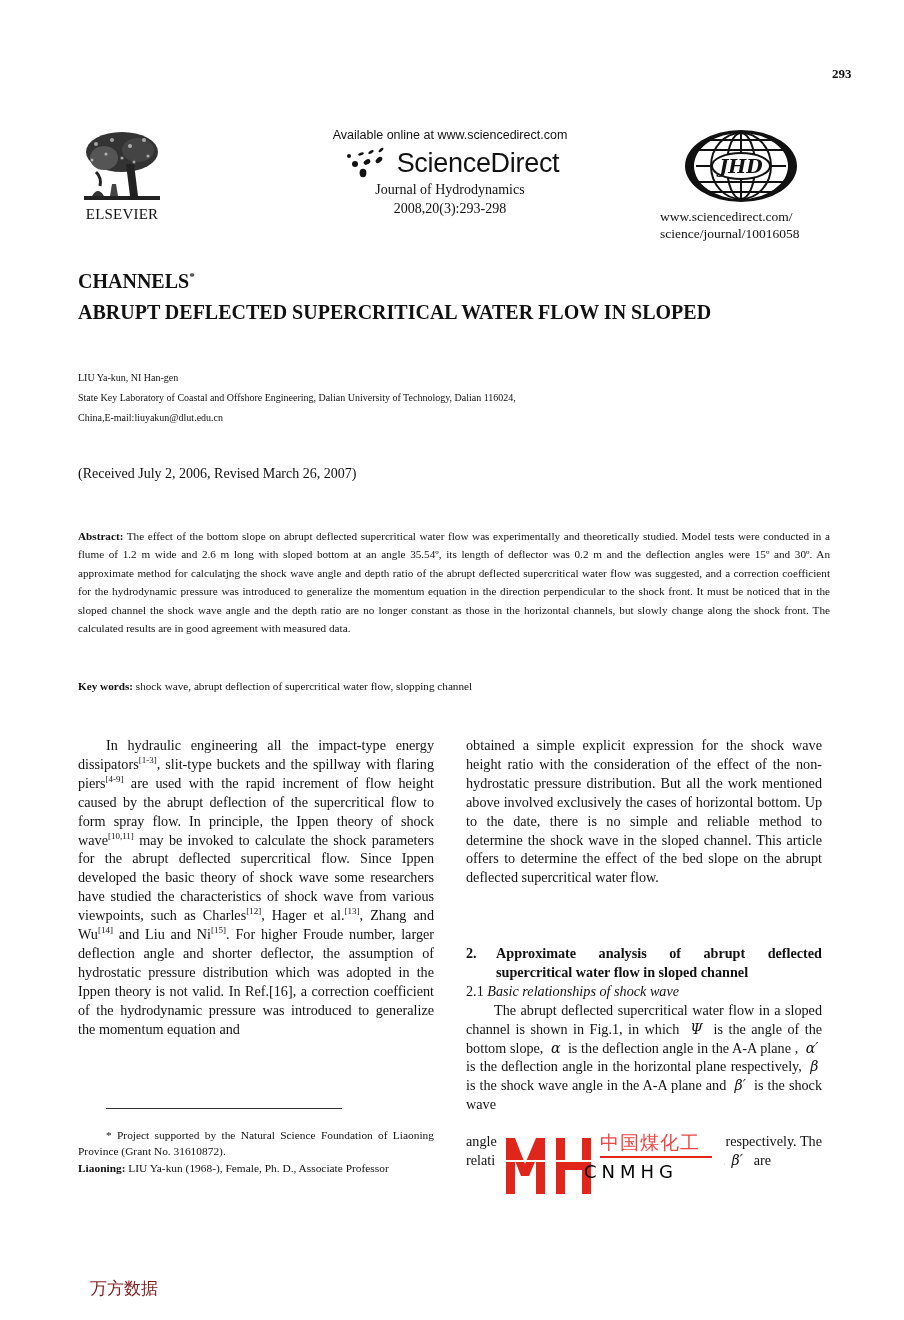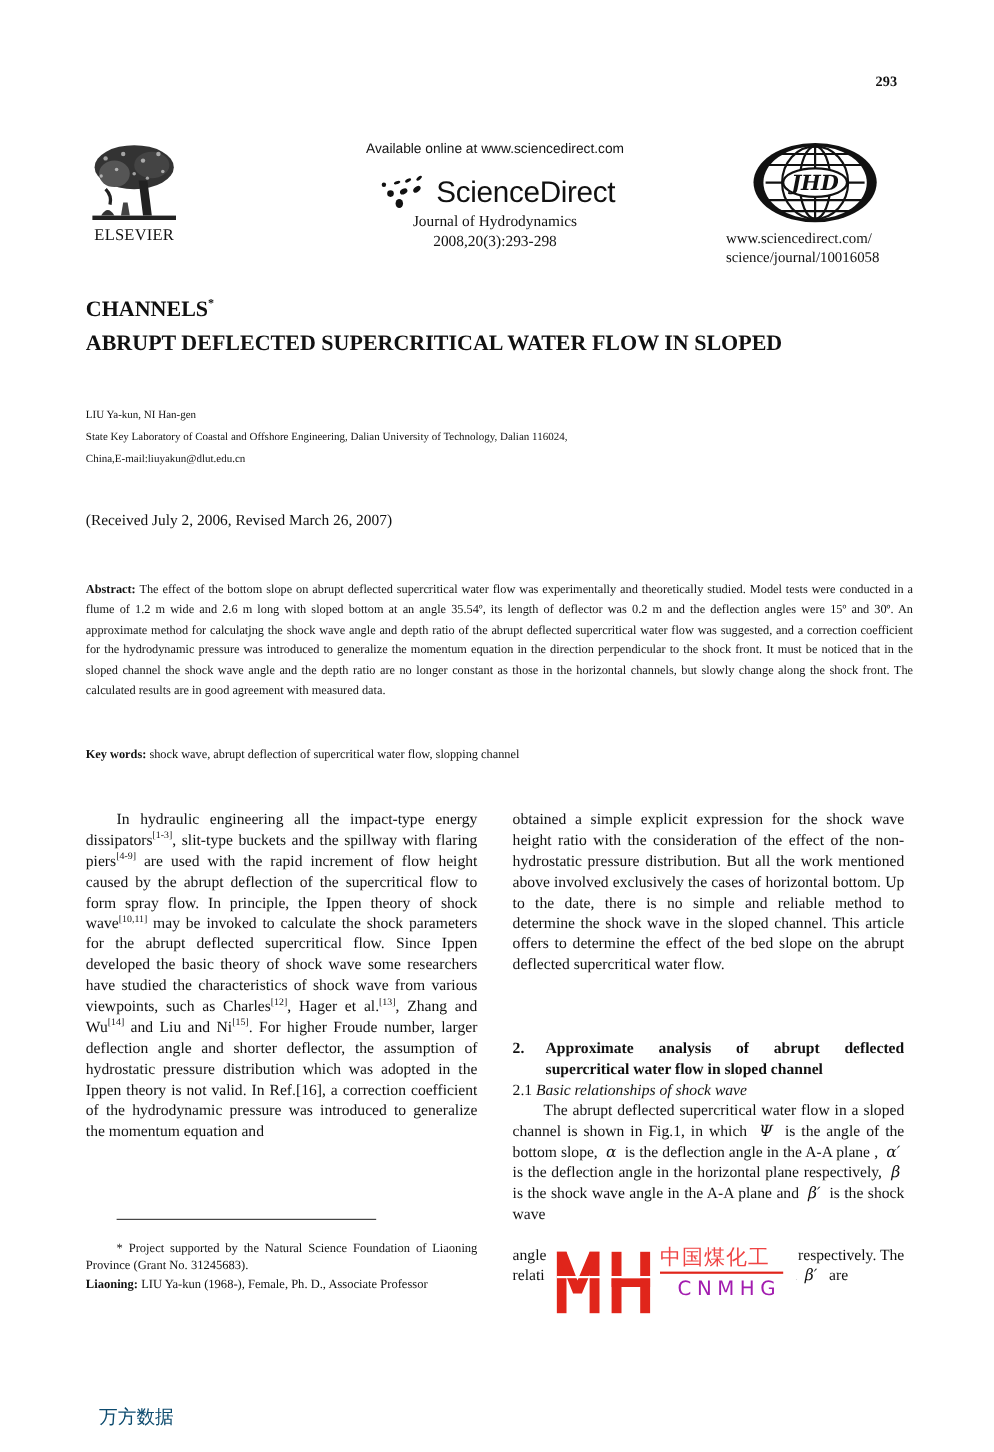--- a/index.html
+++ b/index.html
@@ -1,25 +1,25 @@
 <!DOCTYPE html>
 <html><head>
 <meta charset="utf-8">
 <style>
   html, body { margin: 0; padding: 0; background: #ffffff; }
   body { width: 904px; height: 1320px; position: relative; overflow: hidden;
          font-family: "Liberation Serif", "DejaVu Serif", serif; color: #111; }
   .abs { position: absolute; }
-  .page-num { left: 796px; top: 66px; font-size: 13px; font-weight: bold; }
+  .page-num { left: 832px; top: 66px; font-size: 13px; font-weight: bold; }
   .elsevier { left: 74px; top: 128px; width: 96px; text-align: center; }
   .elsevier-tree { width: 80px; height: 76px; margin: 0 auto; display: block; }
   .elsevier-text { font-size: 15px; letter-spacing: 0.2px; margin-top: 2px; }
   .sd-block { left: 300px; top: 128px; width: 300px; text-align: center; }
   .sd-avail { font-family: "Liberation Sans", "DejaVu Sans", sans-serif; font-size: 12.5px; }
-  .sd-logo { display: flex; justify-content: center; align-items: center; margin-top: 16px; }
+  .sd-logo { display: flex; justify-content: center; align-items: center; margin-top: 4px; }
   .sd-dots { width: 54px; height: 34px; }
   .sd-name { font-family: "Liberation Sans", "DejaVu Sans", sans-serif; font-size: 27px; letter-spacing: -0.3px; margin-left: 2px; }
   .sd-journal { font-size: 14px; margin-top: 2px; }
   .sd-issue { font-size: 14px; margin-top: 3px; }
   .jhd-block { left: 660px; top: 128px; width: 180px; }
   .jhd-logo { width: 118px; height: 76px; display: block; margin-left: 22px; }
   .jhd-url { font-size: 13.5px; line-height: 17px; margin-top: 4px; }
   .title { left: 78px; top: 266px; width: 760px; font-size: 20px; font-weight: bold; line-height: 31px; }
   .title sup { font-size: 11px; }
   .authors { left: 78px; top: 368px; font-size: 10px; line-height: 20px; }
@@ -38,22 +38,22 @@
   .sec2-title { font-weight: bold; display: flex; }
   .sec2-num { width: 30px; flex: none; }
   .sec2-text { text-align: justify; text-align-last: left; }
   .sec21 .it { font-style: italic; }
   .sec2-body { text-align: justify; }
   .sec2-body p { margin: 0; }
   .greek { font-style: italic; font-family: "DejaVu Serif", serif; }
   .wm-block { left: 506px; top: 1130px; width: 220px; height: 64px; }
   .wm-cn { position: absolute; left: 94px; top: 0; font-family: "DejaVu Sans", sans-serif; font-size: 19px; color: #ef4444; letter-spacing: 1px; }
   .wm-line { position: absolute; left: 94px; top: 26px; width: 112px; border-top: 2px solid #e0251b; }
-  .wm-en { position: absolute; left: 110px; top: 31px; font-family: "DejaVu Sans", sans-serif; font-size: 18px; color: #a21caf; letter-spacing: 5px; }
-  .wanfang { left: 90px; top: 1277px; font-family: "DejaVu Sans", sans-serif; font-size: 17px; color: #0c4a6e; }
+  .wm-en { position: absolute; left: 78px; top: 31px; font-family: "DejaVu Sans", sans-serif; font-size: 18px; color: #000000; letter-spacing: 5px; }
+  .wanfang { left: 90px; top: 1277px; font-family: "DejaVu Sans", sans-serif; font-size: 17px; color: #7f1d1d; }
   p { margin: 0; }
 </style>
 </head>
 <body>
 
 <div class="abs page-num">293</div>
 
 <div class="abs elsevier">
   <svg class="elsevier-tree" viewBox="0 0 80 76">
     <rect x="0" y="0" width="80" height="76" fill="#fff"></rect>
@@ -145,21 +145,21 @@
   <span>shock wave, abrupt deflection of supercritical water flow, slopping channel</span>
 </div>
 
 <div class="abs col col-left">
   <p class="indent"><span>In hydraulic engineering all the impact-type energy dissipators</span><sup>[1-3]</sup><span>, slit-type buckets and the spillway with flaring piers</span><sup>[4-9]</sup><span> are used with the rapid increment of flow height caused by the abrupt deflection of the supercritical flow to form spray flow. In principle, the Ippen theory of shock wave</span><sup>[10,11]</sup><span> may be invoked to calculate the shock parameters for the abrupt deflected supercritical flow. Since Ippen developed the basic theory of shock wave some researchers have studied the characteristics of shock wave from various viewpoints, such as Charles</span><sup>[12]</sup><span>, Hager et al.</span><sup>[13]</sup><span>, Zhang and Wu</span><sup>[14]</sup><span> and Liu and Ni</span><sup>[15]</sup><span>. For higher Froude number, larger deflection angle and shorter deflector, the assumption of hydrostatic pressure distribution which was adopted in the Ippen theory is not valid. In Ref.[16], a correction coefficient of the hydrodynamic pressure was introduced to generalize the momentum equation and</span></p>
 </div>
 
 <div class="abs footrule"></div>
 
 <div class="abs footnote">
-  <p class="indent">* Project supported by the Natural Science Foundation of Liaoning Province (Grant No. 31245683).</p>
+  <p class="indent">* Project supported by the Natural Science Foundation of Liaoning Province (Grant No. 31610872).</p>
   <p><b>Liaoning:</b><span> LIU Ya-kun (1968-), Female, Ph. D., Associate Professor</span></p>
 </div>
 
 <div class="abs col col-right">
   <p>obtained a simple explicit expression for the shock wave height ratio with the consideration of the effect of the non-hydrostatic pressure distribution. But all the work mentioned above involved exclusively the cases of horizontal bottom. Up to the date, there is no simple and reliable method to determine the shock wave in the sloped channel. This article offers to determine the effect of the bed slope on the abrupt deflected supercritical water flow.</p>
 </div>
 
 <div class="abs sec2">
   <div class="sec2-title">
     <span class="sec2-num">2.</span>

